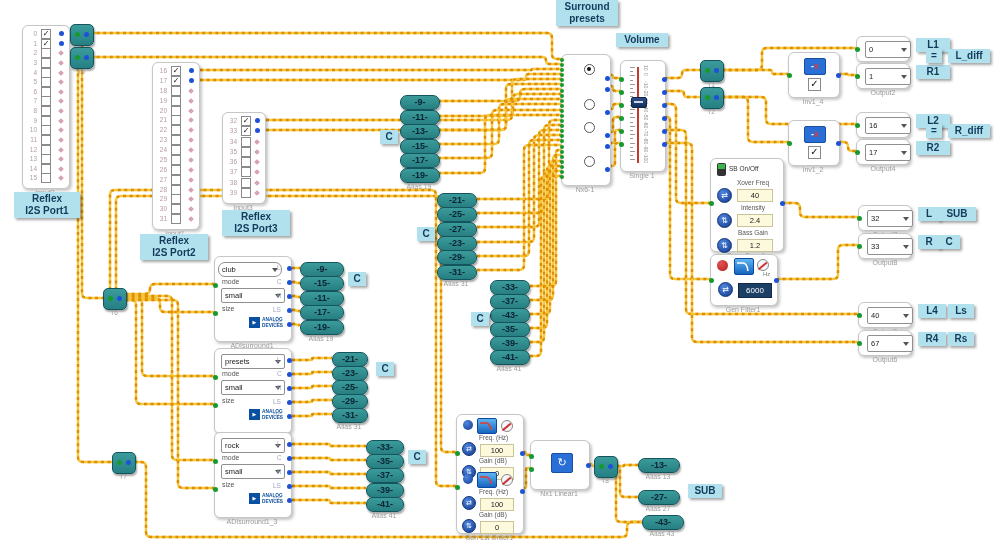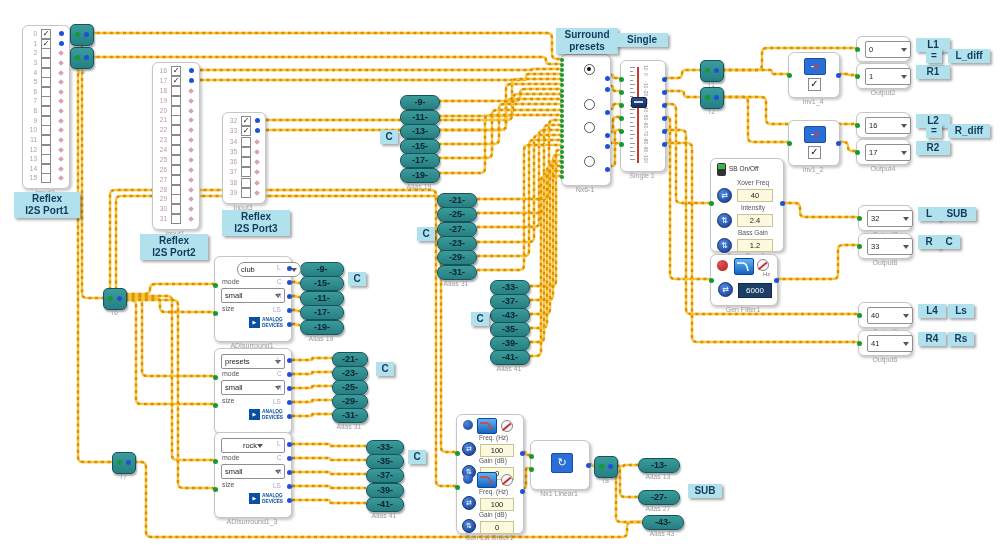--- a/index.html
+++ b/index.html
@@ -453,21 +453,21 @@
       <div class="radio" style="left: 22px; top: 67px;"></div>
       <div class="radio" style="left: 22px; top: 101px;"></div>
       <div class="pin" style="left: 43px; top: 21px; width: 5px; height: 5px; background: rgb(29, 82, 216);"></div>
       <div class="pin" style="left: 43px; top: 32px; width: 5px; height: 5px; background: rgb(29, 82, 216);"></div>
       <div class="pin" style="left: 43px; top: 55px; width: 5px; height: 5px; background: rgb(29, 82, 216);"></div>
       <div class="pin" style="left: 43px; top: 78px; width: 5px; height: 5px; background: rgb(29, 82, 216);"></div>
       <div class="pin" style="left: 43px; top: 89px; width: 5px; height: 5px; background: rgb(29, 82, 216);"></div>
       <div class="pin" style="left: 43px; top: 112px; width: 5px; height: 5px; background: rgb(29, 82, 216);"></div>
     </div>
     <div class="lbl" style="left: 585px; top: 186px;">Nx6-1</div>
-    <div class="tag" style="left: 556px; top: 28px; width: 54px;">Surround
+    <div class="tag" style="left: 556px; top: 0; width: 54px;">Surround
 presets</div>
     <div class="blk" style="left: 620px; top: 60px; width: 44px; height: 110px;">
       <div class="pin" style="left: -2px; top: 16px; width: 5px; height: 5px; background: rgb(22, 154, 47);"></div>
       <div class="pin" style="left: 41px; top: 16px; width: 5px; height: 5px; background: rgb(29, 82, 216);"></div>
       <div class="pin" style="left: -2px; top: 29px; width: 5px; height: 5px; background: rgb(22, 154, 47);"></div>
       <div class="pin" style="left: 41px; top: 29px; width: 5px; height: 5px; background: rgb(29, 82, 216);"></div>
       <div class="pin" style="left: -2px; top: 42px; width: 5px; height: 5px; background: rgb(22, 154, 47);"></div>
       <div class="pin" style="left: 41px; top: 42px; width: 5px; height: 5px; background: rgb(29, 82, 216);"></div>
       <div class="pin" style="left: -2px; top: 55px; width: 5px; height: 5px; background: rgb(22, 154, 47);"></div>
       <div class="pin" style="left: 41px; top: 55px; width: 5px; height: 5px; background: rgb(29, 82, 216);"></div>
@@ -509,21 +509,21 @@
       <div class="txt" style="left: 22px; top: 60px; font-size: 5px; color: rgb(136, 136, 136); writing-mode: vertical-rl;">-60</div>
       <div class="txt" style="left: 22px; top: 68px; font-size: 5px; color: rgb(136, 136, 136); writing-mode: vertical-rl;">-70</div>
       <div class="txt" style="left: 22px; top: 76px; font-size: 5px; color: rgb(136, 136, 136); writing-mode: vertical-rl;">-80</div>
       <div class="txt" style="left: 22px; top: 84px; font-size: 5px; color: rgb(136, 136, 136); writing-mode: vertical-rl;">-90</div>
       <div class="txt" style="left: 22px; top: 92px; font-size: 5px; color: rgb(136, 136, 136); writing-mode: vertical-rl;">-100</div>
       <div style="position: absolute; left: 10px; top: 36px; width: 14px; height: 9px; border-radius: 2px; background: linear-gradient(rgb(44, 79, 134), rgb(20, 49, 94)); border: 1px solid rgb(14, 37, 71);">
         <div style="position: absolute; left: 2px; top: 3px; width: 9px; height: 2px; background: rgb(205, 216, 234);"></div>
       </div>
     </div>
     <div class="lbl" style="left: 642px; top: 172px;">Single 1</div>
-    <div class="tag" style="left: 616px; top: 33px; width: 44px;">Single</div>
+    <div class="tag" style="left: 616px; top: 33px; width: 44px;">Volume</div>
     <div class="blk" style="left: 788px; top: 52px; width: 50px; height: 44px;">
       <div style="position: absolute; left: 15px; top: 5px; width: 20px; height: 15px; background: rgb(42, 111, 214); border-radius: 2px; border: 1px solid rgb(27, 78, 160); text-align: center; font-size: 9px; font-weight: bold; line-height: 14px;"><span style="color: rgb(255, 255, 255); display: inline;">-</span><span style="color: rgb(229, 57, 53); display: inline;">x</span></div>
       <div class="cb" style="left: 19px; top: 25px; width: 11px; height: 11px; font-size: 10px; line-height: 10px;">✓</div>
       <div class="pin" style="left: -2px; top: 20px; width: 5px; height: 5px; background: rgb(22, 154, 47);"></div>
       <div class="pin" style="left: 47px; top: 20px; width: 5px; height: 5px; background: rgb(29, 82, 216);"></div>
     </div>
     <div class="lbl" style="left: 813px; top: 98px;">Inv1_4</div>
     <div class="blk" style="left: 788px; top: 120px; width: 50px; height: 44px;">
       <div style="position: absolute; left: 15px; top: 5px; width: 20px; height: 15px; background: rgb(42, 111, 214); border-radius: 2px; border: 1px solid rgb(27, 78, 160); text-align: center; font-size: 9px; font-weight: bold; line-height: 14px;"><span style="color: rgb(255, 255, 255); display: inline;">-</span><span style="color: rgb(229, 57, 53); display: inline;">x</span></div>
       <div class="cb" style="left: 19px; top: 25px; width: 11px; height: 11px; font-size: 10px; line-height: 10px;">✓</div>
@@ -593,21 +593,21 @@
         <span>40</span>
         <span class="chev"></span>
       </div>
     </div>
     <div class="lbl" style="left: 885px; top: 328px;">Output5</div>
     <div class="tag" style="left: 918px; top: 304px; min-width: 20px;">L4</div>
     <div class="tag" style="left: 948px; top: 304px; min-width: 18px;">Ls</div>
     <div class="blk" style="left: 858px; top: 330px; width: 52px; height: 24px;">
       <div class="pin" style="left: -2px; top: 10px; width: 5px; height: 5px; background: rgb(22, 154, 47);"></div>
       <div class="dd" style="left: 8px; top: 4px; width: 38px; height: 15px;">
-        <span>41</span>
+        <span>67</span>
         <span class="chev"></span>
       </div>
     </div>
     <div class="lbl" style="left: 885px; top: 356px;">Output6</div>
     <div class="tag" style="left: 918px; top: 332px; min-width: 20px;">R4</div>
     <div class="tag" style="left: 948px; top: 332px; min-width: 18px;">Rs</div>
     <div class="tag" style="left: 926px; top: 49px; width: 8px;">=</div>
     <div class="tag" style="left: 948px; top: 49px; width: 34px;">L_diff</div>
     <div class="tag" style="left: 926px; top: 124px; width: 8px;">=</div>
     <div class="tag" style="left: 948px; top: 124px; width: 34px;">R_diff</div>
@@ -646,21 +646,21 @@
       <div class="txt" style="left: 52px; top: 16px; font-size: 6px; color: rgb(119, 119, 119);">Hz</div>
       <div class="knob" style="left: 7px; top: 27px; width: 13px; height: 13px; font-size: 8px;">
         <span>⇄</span>
       </div>
       <div class="val" style="left: 27px; top: 28px; width: 32px; height: 13px; line-height: 13px; background: rgb(28, 63, 102); color: rgb(255, 255, 255); border: 1px solid rgb(18, 41, 74); font-size: 8px;">6000</div>
       <div class="pin" style="left: -2px; top: 23px; width: 5px; height: 5px; background: rgb(22, 154, 47);"></div>
       <div class="pin" style="left: 63px; top: 23px; width: 5px; height: 5px; background: rgb(29, 82, 216);"></div>
     </div>
     <div class="lbl" style="left: 743px; top: 306px;">Gen Filter1</div>
     <div class="blk" style="left: 214px; top: 256px; width: 76px; height: 84px;">
-      <div class="dd" style="left: 22px; top: 5px; width: 56px; height: 13px; border-radius: 7px;">
+      <div class="dd" style="left: 3px; top: 5px; width: 56px; height: 13px; border-radius: 7px;">
         <span>club</span>
         <span class="chev"></span>
       </div>
       <div class="txt" style="left: 7px; top: 21px; font-size: 7px;">mode</div>
       <div class="dd" style="left: 6px; top: 31px; width: 56px; height: 13px;">
         <span>small</span>
         <span class="chev"></span>
       </div>
       <div class="txt" style="left: 7px; top: 48px; font-size: 7px;">size</div>
       <div style="position: absolute; left: 34px; top: 60px; display: flex; align-items: center; gap: 2px;">
@@ -710,21 +710,21 @@
       <div class="pin" style="left: 72px; top: 37px; width: 5px; height: 5px; background: rgb(29, 82, 216);"></div>
       <div class="txt" style="left: 58px; top: 49px; font-size: 6.5px; color: rgb(154, 167, 192);">LS</div>
       <div class="pin" style="left: 72px; top: 51px; width: 5px; height: 5px; background: rgb(29, 82, 216);"></div>
       <div class="txt" style="left: 58px; top: 63px; font-size: 6.5px; color: rgb(154, 167, 192);">RS</div>
       <div class="pin" style="left: 72px; top: 65px; width: 5px; height: 5px; background: rgb(29, 82, 216);"></div>
       <div class="pin" style="left: -2px; top: 26px; width: 5px; height: 5px; background: rgb(22, 154, 47);"></div>
       <div class="pin" style="left: -2px; top: 54px; width: 5px; height: 5px; background: rgb(22, 154, 47);"></div>
     </div>
     <div class="lbl" style="left: 252px; top: 434px;">ADIsurround1_2</div>
     <div class="blk" style="left: 214px; top: 432px; width: 76px; height: 84px;">
-      <div class="dd" style="left: 6px; top: 5px; width: 56px; height: 13px; justify-content: center;">
+      <div class="dd" style="left: 6px; top: 5px; width: 56px; height: 13px;">
         <span>rock</span>
         <span class="chev"></span>
       </div>
       <div class="txt" style="left: 7px; top: 21px; font-size: 7px;">mode</div>
       <div class="dd" style="left: 6px; top: 31px; width: 56px; height: 13px;">
         <span>small</span>
         <span class="chev"></span>
       </div>
       <div class="txt" style="left: 7px; top: 48px; font-size: 7px;">size</div>
       <div style="position: absolute; left: 34px; top: 60px; display: flex; align-items: center; gap: 2px;">

